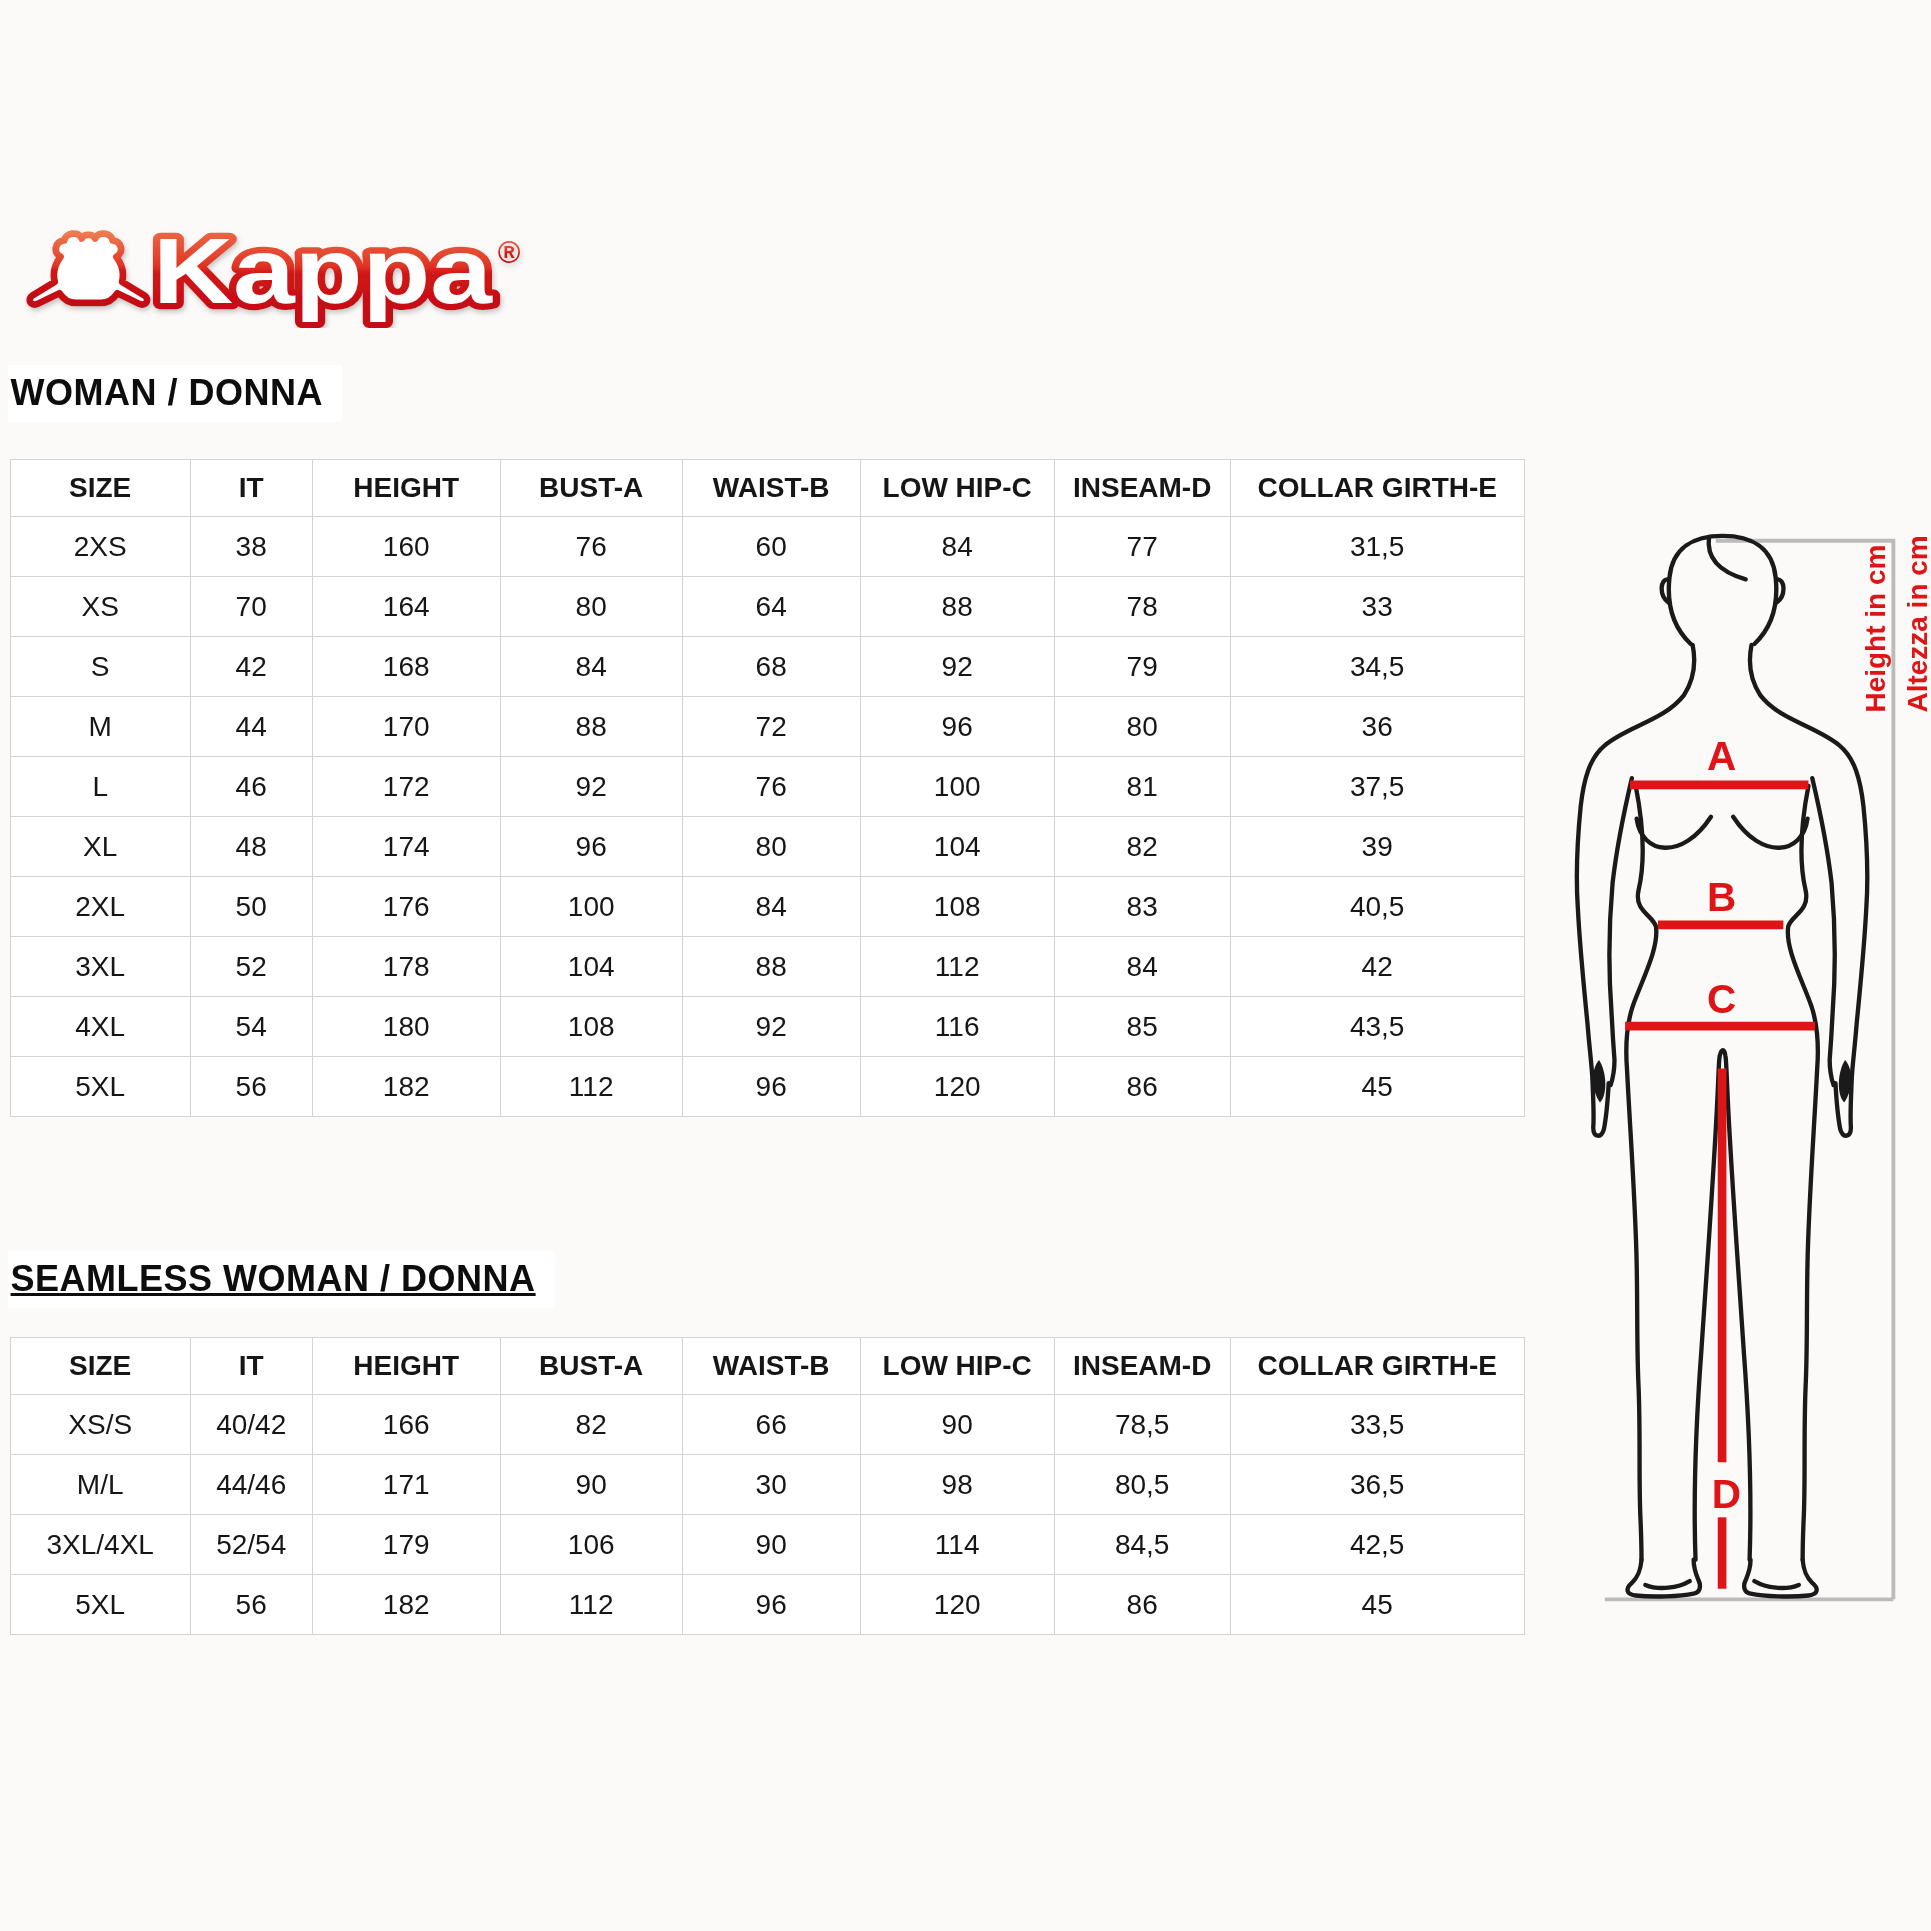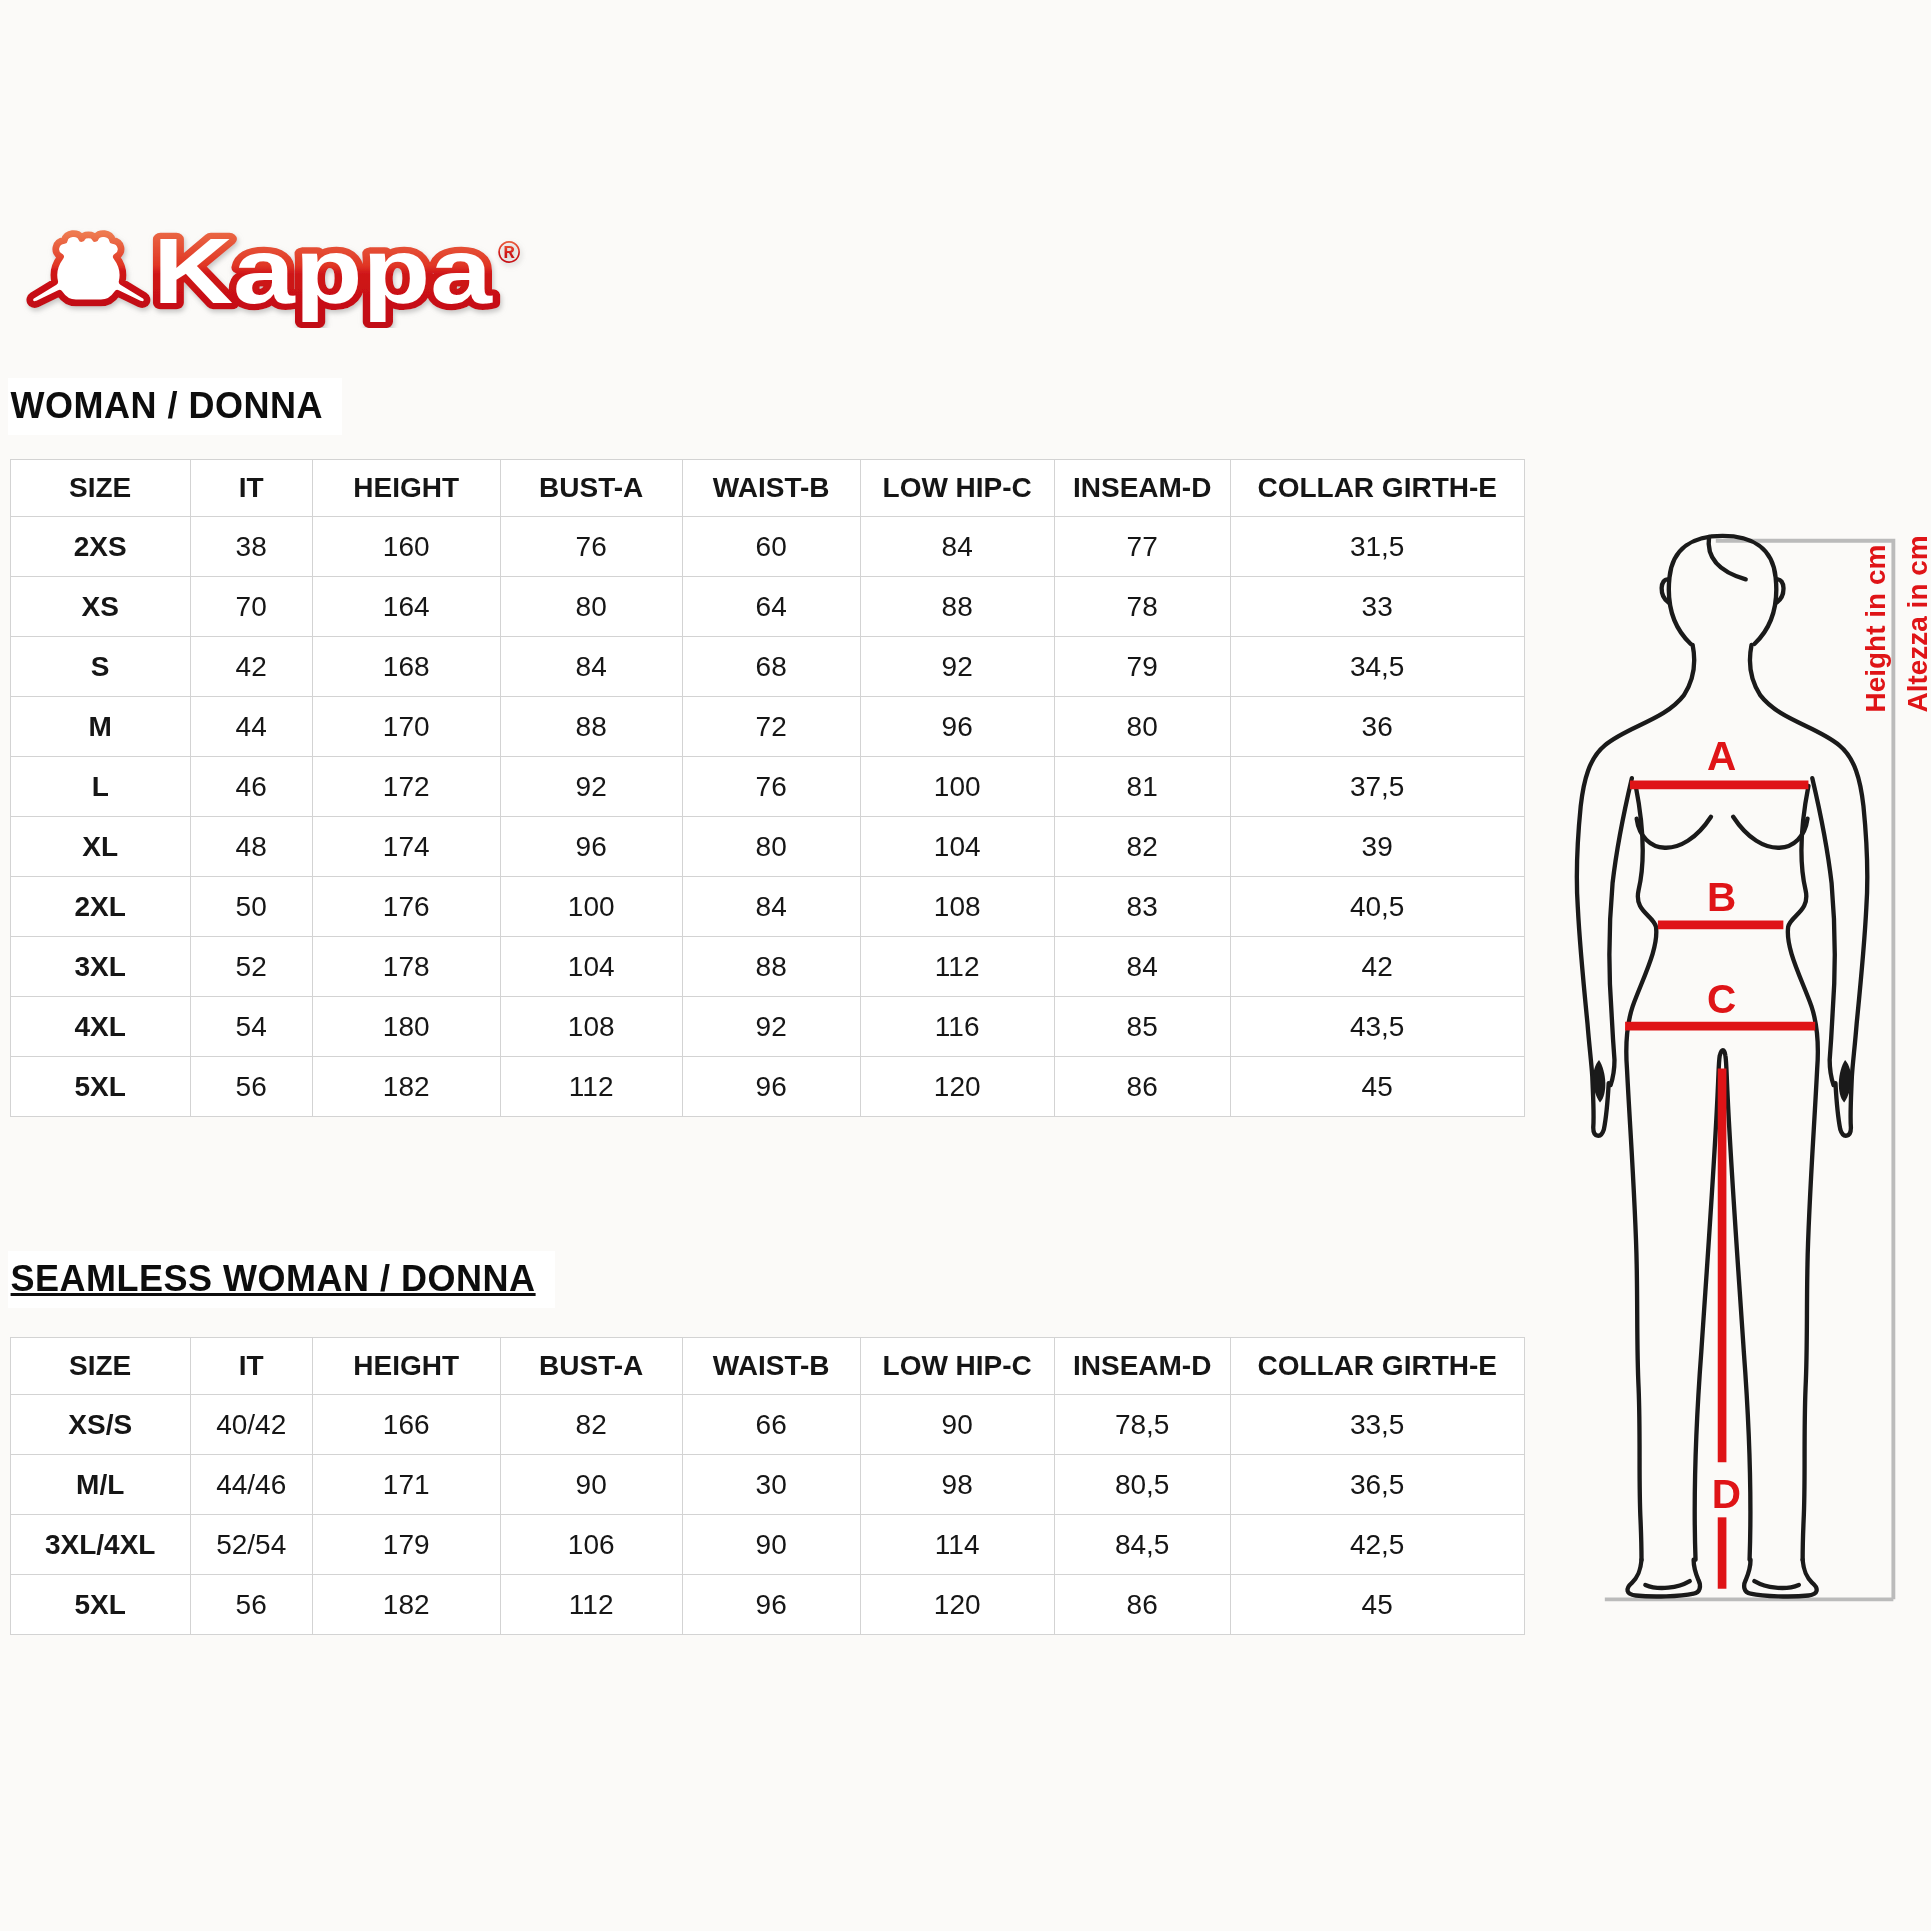--- a/index.html
+++ b/index.html
@@ -21,21 +21,21 @@
     background:#a3a3a3;
     padding-left:28px;
   }
   table.size-table th, table.size-table td{
     border:1.9px solid #d3d3d3; background:#ffffff;
     text-align:center; vertical-align:middle;
     font-size:28px; color:#161616; padding:0;
   }
   table.size-table th{ height:56px; font-weight:bold; }
   table.size-table td{ height:59px; font-weight:normal; }
-  table.size-table td.size-col{ font-weight:bold;text-align:center; }
+  table.size-table td.size-col{ font-weight:normal;text-align:center; }
   col.c-size{width:180px;} col.c-it{width:122px;} col.c-height{width:188px;}
   col.c-bust{width:182px;} col.c-waist{width:178px;} col.c-hip{width:194px;}
   col.c-inseam{width:176px;} col.c-collar{width:294px;}
   .fig-label{ font-weight:bold; font-size:42px; }
   .vert-note{ font-weight:bold; font-size:29px; }
 </style>
 </head>
 <body>
 
 <div id="canvas">
@@ -58,21 +58,21 @@
              C 28,44 30,34 36,26 C 28,22 30,10 40,9 C 41,1 55,-1 58,7
              C 60,2 70,2 72,7 C 75,-1 89,1 90,9 C 100,10 102,22 94,26
              C 100,34 102,44 100,52 L 123,66 C 129,70 125,78 118,75 L 95,64
              C 91,70 85,74 78,74 Z"></path>
       </g>
       <text x="150" y="136" font-size="96" font-weight="bold" fill="#ffffff" stroke="url(#kg)" stroke-width="13" paint-order="stroke" stroke-linejoin="round" textLength="352" lengthAdjust="spacingAndGlyphs" font-family="&quot;Liberation Sans&quot;, sans-serif">Kappa</text>
       <text x="508" y="94" font-size="32" font-weight="bold" fill="url(#kg)" font-family="&quot;Liberation Sans&quot;, sans-serif">®</text>
     </g>
   </svg>
 
-  <div class="heading" style="top:378px; left:7.7px;">WOMAN / DONNA</div>
+  <div class="heading" style="top:365px; left:7.7px;">WOMAN / DONNA</div>
 
   <div class="heading" style="top:1251px; left:7.7px;text-decoration:underline;">SEAMLESS WOMAN / DONNA</div>
 
   <table class="size-table" style="top:459px;">
     <colgroup>
       <col class="c-size">
         <col class="c-it">
         <col class="c-height">
         <col class="c-bust">
       <col class="c-waist">

